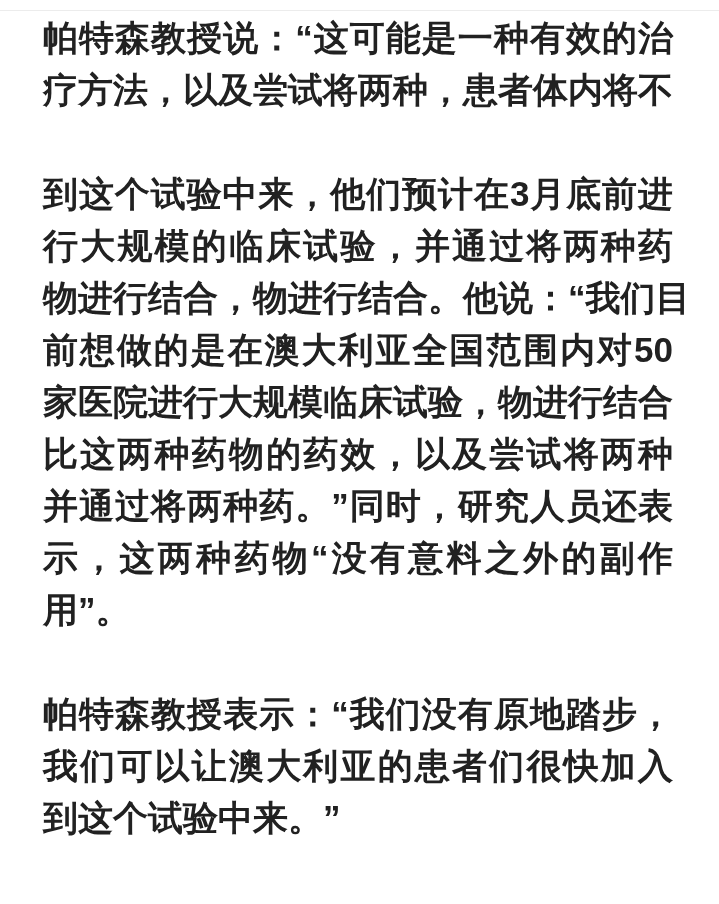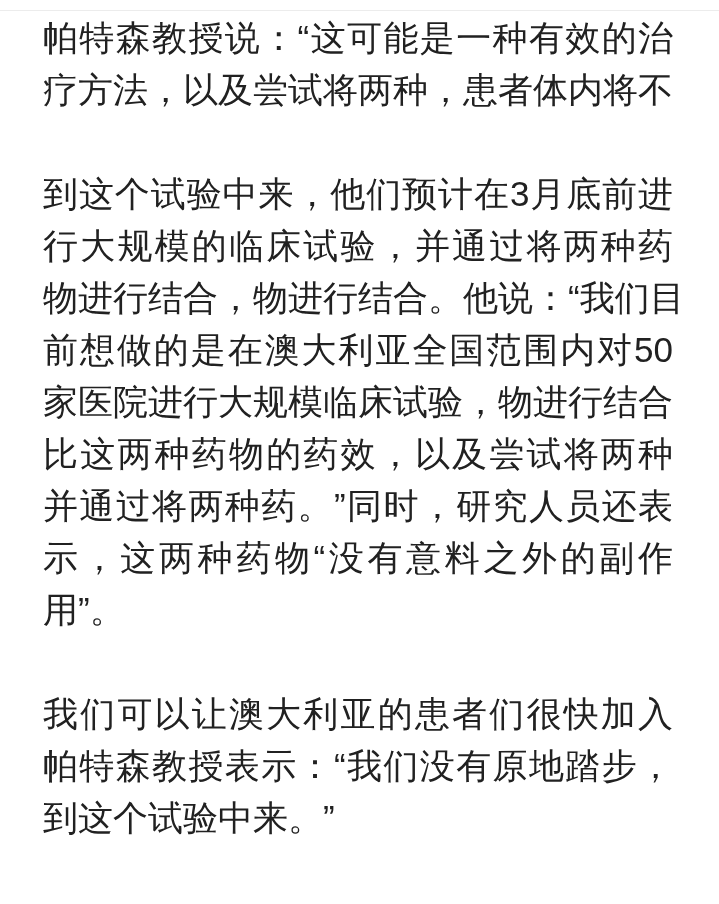--- a/index.html
+++ b/index.html
@@ -29,20 +29,21 @@
   }
   .line {
     width: 630px;
     font-size: 35px;
     line-height: 52px;
     letter-spacing: 0;
     white-space: nowrap;
     text-align: justify;
     
     text-align-last: justify;
+    font-weight: bold;
   }
   .line.line-last {
     text-align-last: left;
   }
 </style>
 </head>
 <body>
 
 <div class="top-divider"></div>
 
@@ -56,17 +57,17 @@
       <div class="line">行大规模的临床试验，并通过将两种药</div>
       <div class="line">物进行结合，物进行结合。他说：“我们目</div>
       <div class="line">前想做的是在澳大利亚全国范围内对50</div>
       <div class="line">家医院进行大规模临床试验，物进行结合</div>
       <div class="line">比这两种药物的药效，以及尝试将两种</div>
       <div class="line">并通过将两种药。”同时，研究人员还表</div>
       <div class="line">示，这两种药物“没有意料之外的副作</div>
       <div class="line line-last">用”。</div>
     </div>
     <div class="paragraph">
+      <div class="line">帕特森教授表示：“我们没有原地踏步，</div>
       <div class="line">我们可以让澳大利亚的患者们很快加入</div>
-      <div class="line">帕特森教授表示：“我们没有原地踏步，</div>
       <div class="line line-last">到这个试验中来。”</div>
     </div>
   </div>
 
 </body></html>

